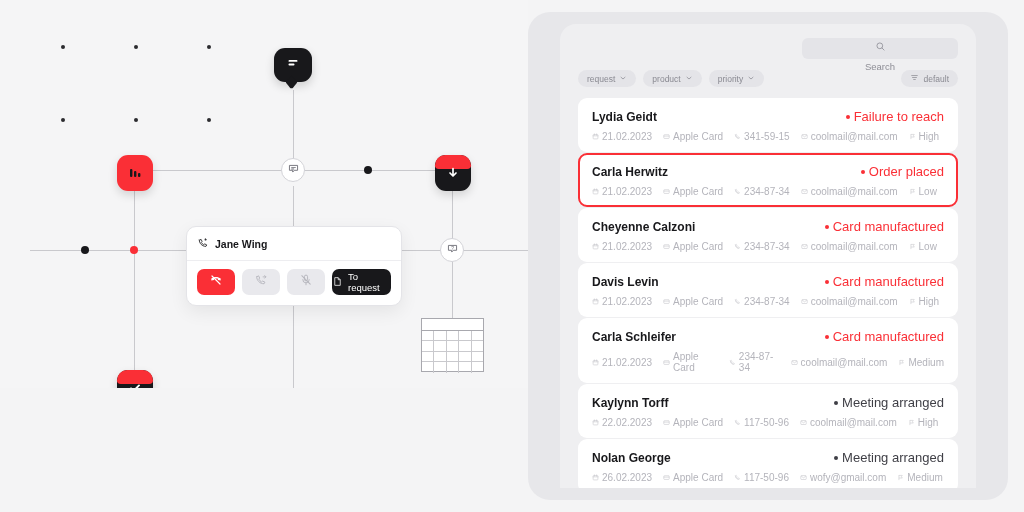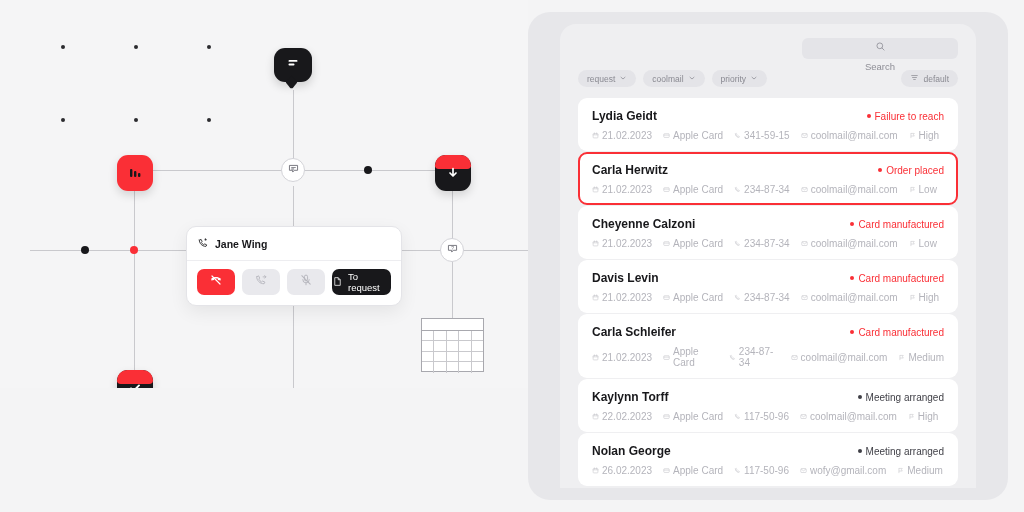--- a/index.html
+++ b/index.html
@@ -256,21 +256,21 @@
     display: flex;
     align-items: center;
     justify-content: space-between;
   }
   .row-name {
     font-size: 12px;
     font-weight: bold;
     color: #18181b;
   }
   .row-status {
-    font-size: 10px;
+    font-size: 13px;
     display: flex;
     align-items: center;
     gap: 4px;
   }
   .row-status .bullet {
     width: 4px; height: 4px;
     border-radius: 50%;
   }
   .row-status.red  { color: #fa2f36; }
   .row-status.red .bullet { background: #fa2f36; }
@@ -486,21 +486,21 @@
     <div id="filters">
       <div class="chip">
         <span>request</span>
         <span>
           <svg width="8" height="8" viewBox="0 0 16 16">
             <path d="M4 6.5l4 3.5 4-3.5" fill="none" stroke="#8a8a92" stroke-width="1.5" stroke-linecap="round" stroke-linejoin="round"></path>
           </svg>
         </span>
       </div>
       <div class="chip">
-        <span>coolmail</span>
+        <span>product</span>
         <span>
           <svg width="8" height="8" viewBox="0 0 16 16">
             <path d="M4 6.5l4 3.5 4-3.5" fill="none" stroke="#8a8a92" stroke-width="1.5" stroke-linecap="round" stroke-linejoin="round"></path>
           </svg>
         </span>
       </div>
       <div class="chip">
         <span>priority</span>
         <span>
           <svg width="8" height="8" viewBox="0 0 16 16">

